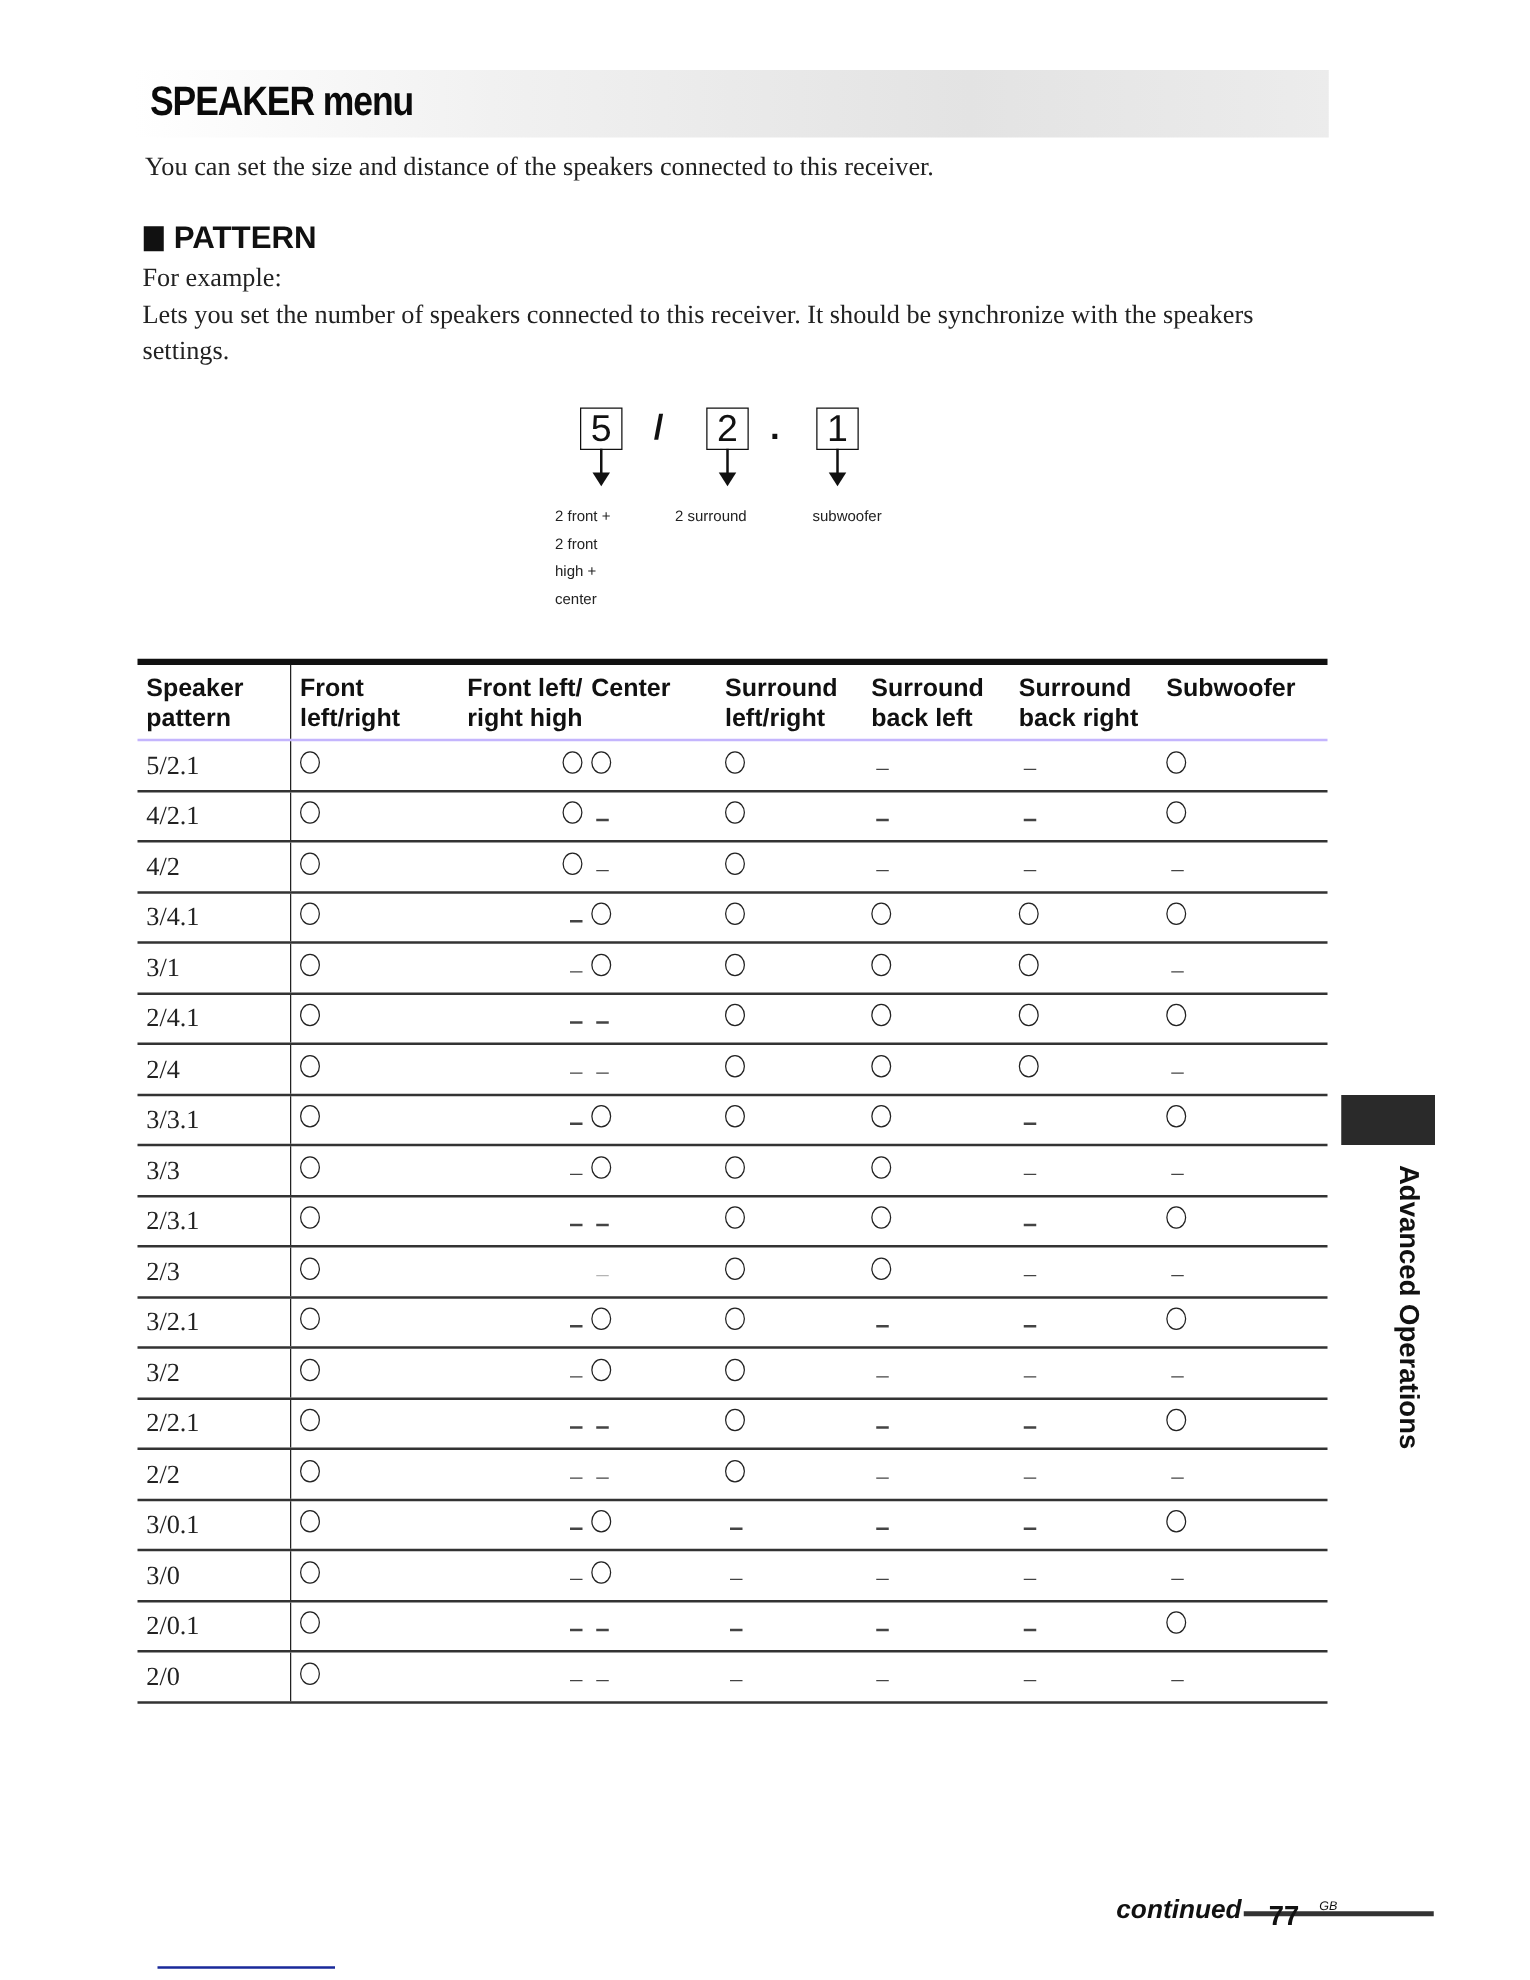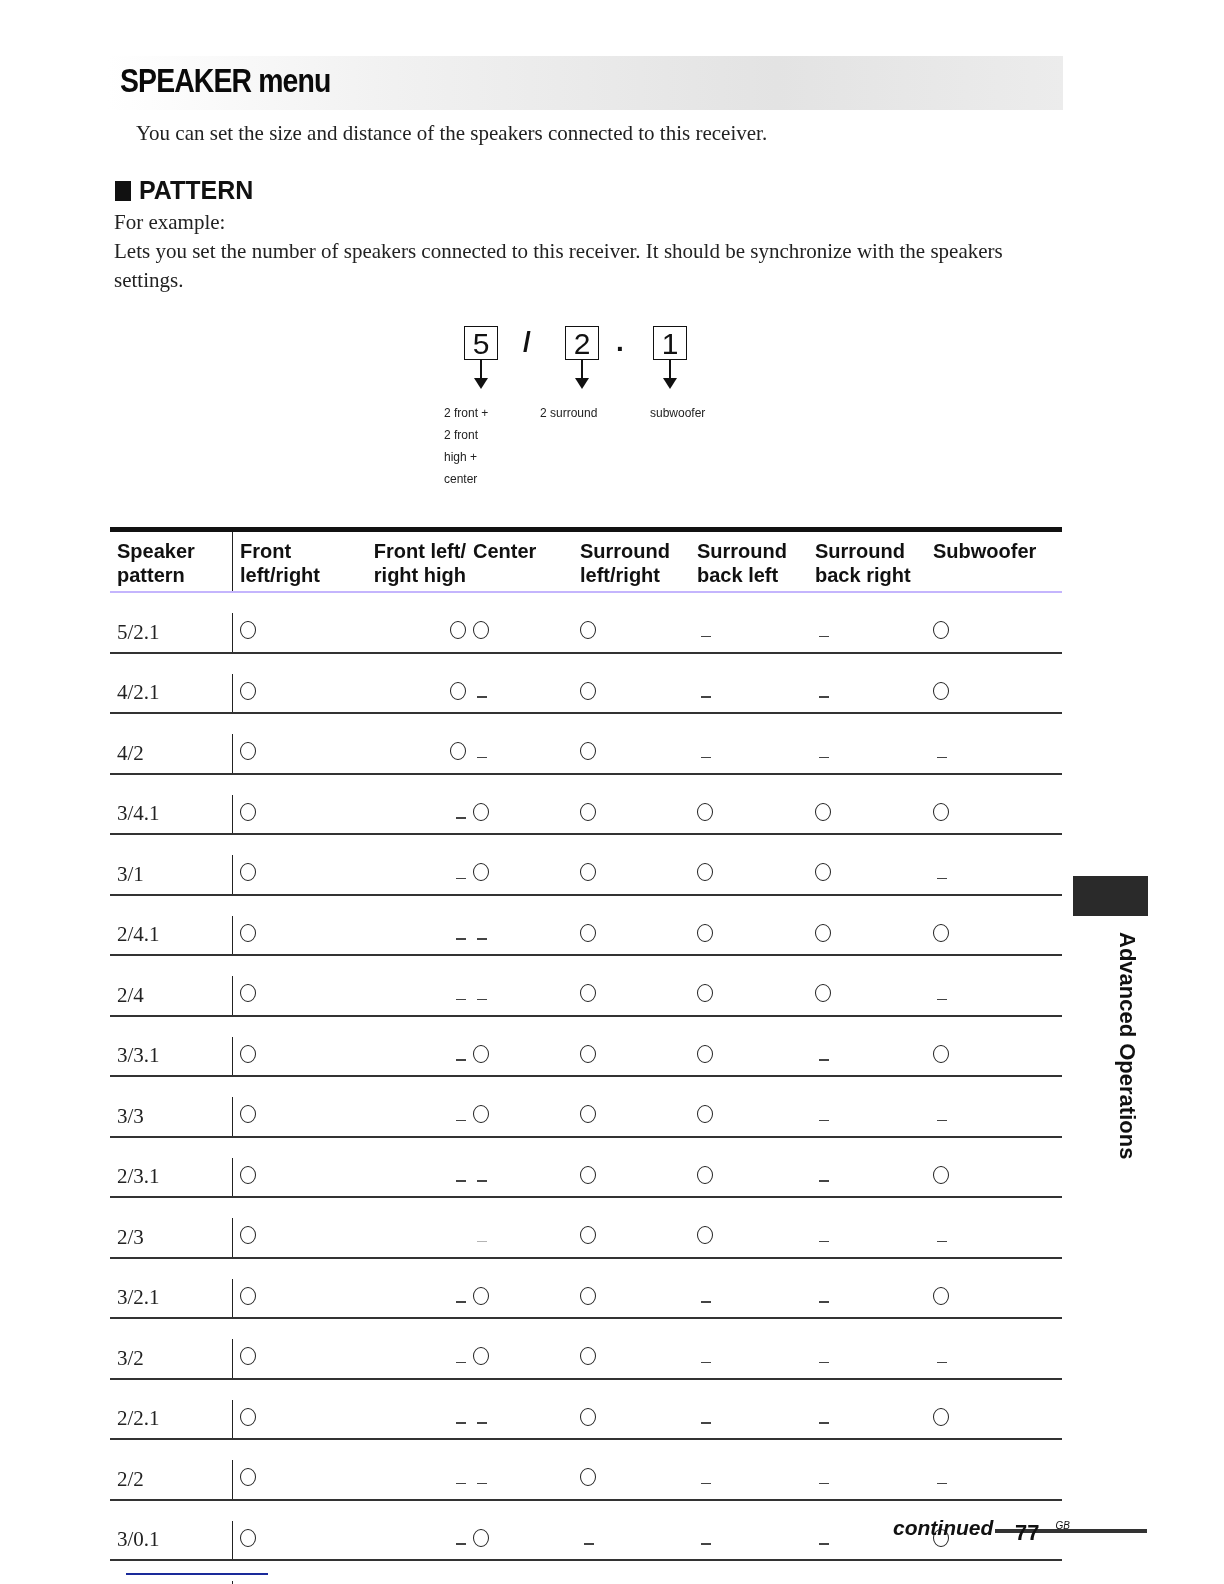--- a/index.html
+++ b/index.html
@@ -12,21 +12,21 @@
       position: absolute; left: 108px; top: 56px; width: 955px; height: 54px;
       background: linear-gradient(90deg, #ffffff 0%, #f1f1f1 30%, #e3e3e3 70%, #ececec 100%);
     }
     .title {
       position: absolute; left: 120px; top: 62px;
       font-family: "Liberation Sans", sans-serif; font-weight: bold;
       font-size: 33px; letter-spacing: -1px; transform: scaleX(0.86); transform-origin: left;
       color: #0a0a0a;
     }
     .intro {
-      position: absolute; left: 116px; top: 121px; font-size: 21px; color: #222; margin-left: 20px;
+      position: absolute; left: 116px; top: 121px; font-size: 21px; color: #222;
     }
     .section-head {
       position: absolute; left: 115px; top: 176px;
       font-family: "Liberation Sans", sans-serif; font-weight: bold; font-size: 25px;
       display: flex; align-items: center; gap: 8px;
     }
     .section-head .sq { width: 16px; height: 20px; background: #111; display: inline-block; }
     .para {
       position: absolute; left: 114px; top: 208px; width: 950px;
       font-size: 21px; line-height: 29px; color: #222;
@@ -44,21 +44,21 @@
       content: ""; position: absolute; left: -6px; bottom: -10px;
       border-left: 7px solid transparent; border-right: 7px solid transparent; border-top: 11px solid #111;
     }
     .dlabel { position: absolute; top: 80px; font-size: 12px; line-height: 22px; color: #222; }
     
     .tbl { position: absolute; left: 110px; top: 527px; width: 952px;
       font-family: "Liberation Sans", sans-serif; }
     .tbl-top { height: 5px; background: #111; }
     .hdr { display: flex; height: 59px; border-bottom: 2px solid #c4b5fd; }
     .hdr .c { font-weight: bold; font-size: 20px; line-height: 24px; padding-top: 7px; color: #111; }
-    .row { display: flex; height: 38.5px; border-bottom: 2px solid #333; align-items: center; margin-top: 20px; }
+    .row { display: flex; height: 38.5px; border-bottom: 2px solid #333; align-items: center; }
     .c { box-sizing: border-box; padding-left: 7px; }
     .c0 { width: 123px; border-right: 1.5px solid #222; height: 100%; }
     .row .c0 { font-family: "Liberation Serif", serif; font-size: 21px; display: flex; align-items: center; color: #222; }
     .c1 { width: 107px; } .c2 { width: 126px; text-align: right; } .c3 { width: 107px; }
     .c4 { width: 117px; } .c5 { width: 118px; } .c6 { width: 118px; } .c7 { width: 128px; }
     .mark { font-size: 22px; color: #222; }
     .mark.circle { display: inline-block; width: 16px; height: 18px; border: 1.6px solid #222; border-radius: 50%; box-sizing: border-box; }
     .mark.dash { display: inline-block; width: 10px; height: 1.5px; background: #444; margin-left: 4px; }
     .mark.faint { opacity: 0.4; }
     
@@ -313,20 +313,30 @@
         <div class="c c0">3/0</div>
         <div class="c c1"><span class="mark circle"></span></div>
         <div class="c c2"><span class="mark dash"></span></div>
         <div class="c c3"><span class="mark circle"></span></div>
         <div class="c c4"><span class="mark dash"></span></div>
         <div class="c c5"><span class="mark dash"></span></div>
         <div class="c c6"><span class="mark dash"></span></div>
         <div class="c c7"><span class="mark dash"></span></div>
       </div>
       <div class="row">
+        <div class="c c0">2/0.1</div>
+        <div class="c c1"><span class="mark circle"></span></div>
+        <div class="c c2"><span class="mark dash"></span></div>
+        <div class="c c3"><span class="mark dash"></span></div>
+        <div class="c c4"><span class="mark dash"></span></div>
+        <div class="c c5"><span class="mark dash"></span></div>
+        <div class="c c6"><span class="mark dash"></span></div>
+        <div class="c c7"><span class="mark circle"></span></div>
+      </div>
+      <div class="row">
         <div class="c c0">2/0</div>
         <div class="c c1"><span class="mark circle"></span></div>
         <div class="c c2"><span class="mark dash"></span></div>
         <div class="c c3"><span class="mark dash"></span></div>
         <div class="c c4"><span class="mark dash"></span></div>
         <div class="c c5"><span class="mark dash"></span></div>
         <div class="c c6"><span class="mark dash"></span></div>
         <div class="c c7"><span class="mark dash"></span></div>
       </div>
     </div>

